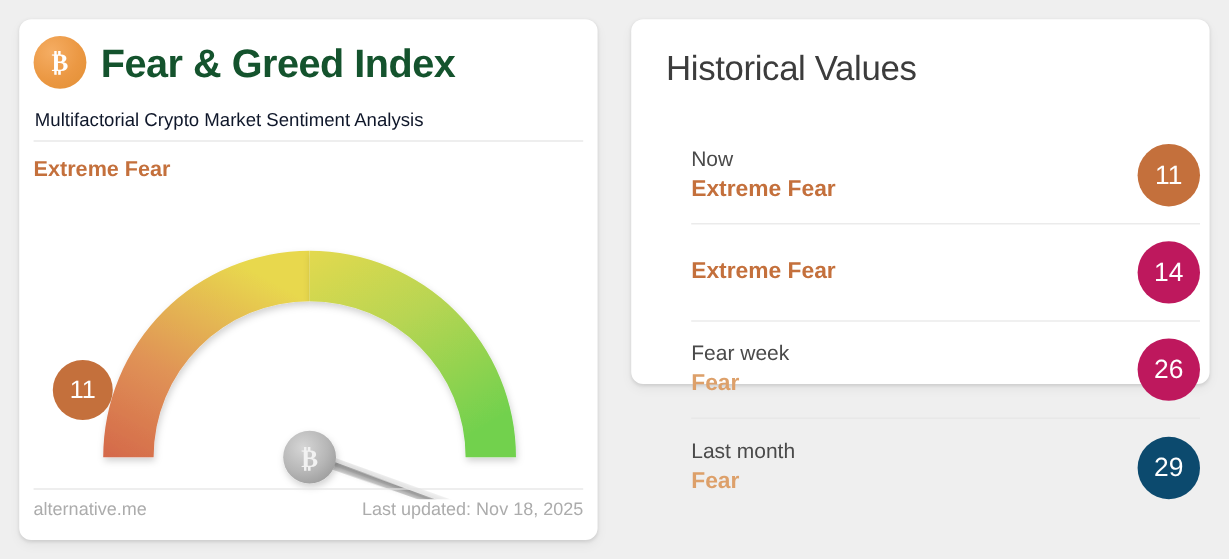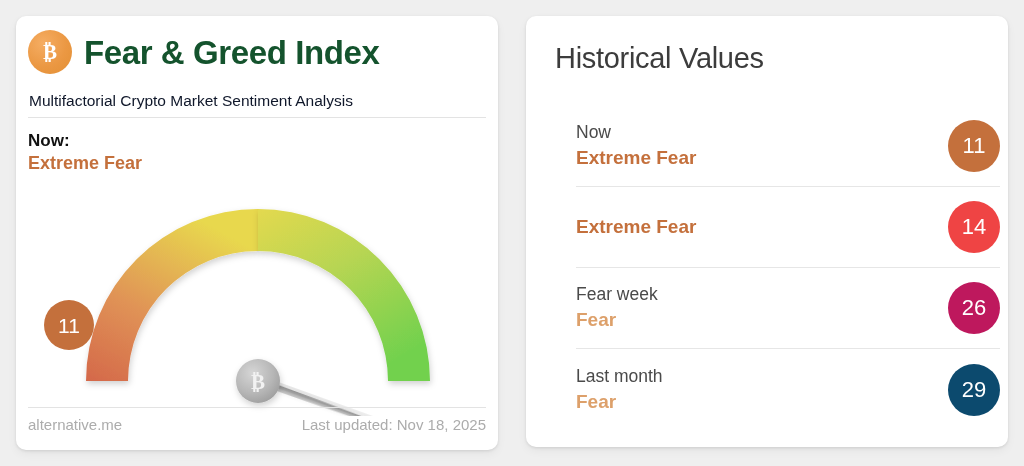--- a/index.html
+++ b/index.html
@@ -32,21 +32,21 @@
     left: 16px;
     top: 16px;
     width: 482px;
     height: 434px;
   }
 
   .card-right {
     left: 526px;
     top: 16px;
     width: 482px;
-    height: 431px;
+    height: 304px;
   }
 
   
   .gauge-header {
     position: absolute;
     left: 12px;
     top: 14px;
     display: flex;
     align-items: center;
     gap: 12px;
@@ -242,21 +242,20 @@
         </svg>
       </span>
       <span class="gauge-title">Fear &amp; Greed Index</span>
     </div>
 
     <div class="gauge-subtitle">Multifactorial Crypto Market Sentiment Analysis</div>
 
     <div class="header-rule"></div>
 
     <div class="now-block">
-      <div class="now-label">Now:</div>
       <div class="now-value" style="color: rgb(196, 112, 60);">Extreme Fear</div>
     </div>
 
     <div class="gauge-wrap">
 
       <svg class="gauge-svg" viewBox="0 0 440 240">
         <defs>
           <linearGradient id="arcGrad" x1="0" y1="1" x2="1" y2="0" gradientUnits="objectBoundingBox">
             <stop offset="0.00" stop-color="#d4684a"></stop>
             <stop offset="0.20" stop-color="#e08b50"></stop>
@@ -331,21 +330,21 @@
           <span class="hist-period">Now</span>
           <span class="hist-value" style="color: rgb(196, 112, 60);">Extreme Fear</span>
         </div>
         <div class="hist-badge" style="background: rgb(196, 112, 60);">11</div>
       </div>
 
       <div class="hist-row">
         <div class="hist-text">
           <span class="hist-value" style="color: rgb(196, 112, 60);">Extreme Fear</span>
         </div>
-        <div class="hist-badge" style="background: #ef4444;">14</div>
+        <div class="hist-badge" style="background: #be185d;">14</div>
       </div>
 
       <div class="hist-row">
         <div class="hist-text">
           <span class="hist-period">Fear week</span>
           <span class="hist-value" style="color: rgb(221, 160, 106);">Fear</span>
         </div>
         <div class="hist-badge" style="background: #be185d;">26</div>
       </div>
 

